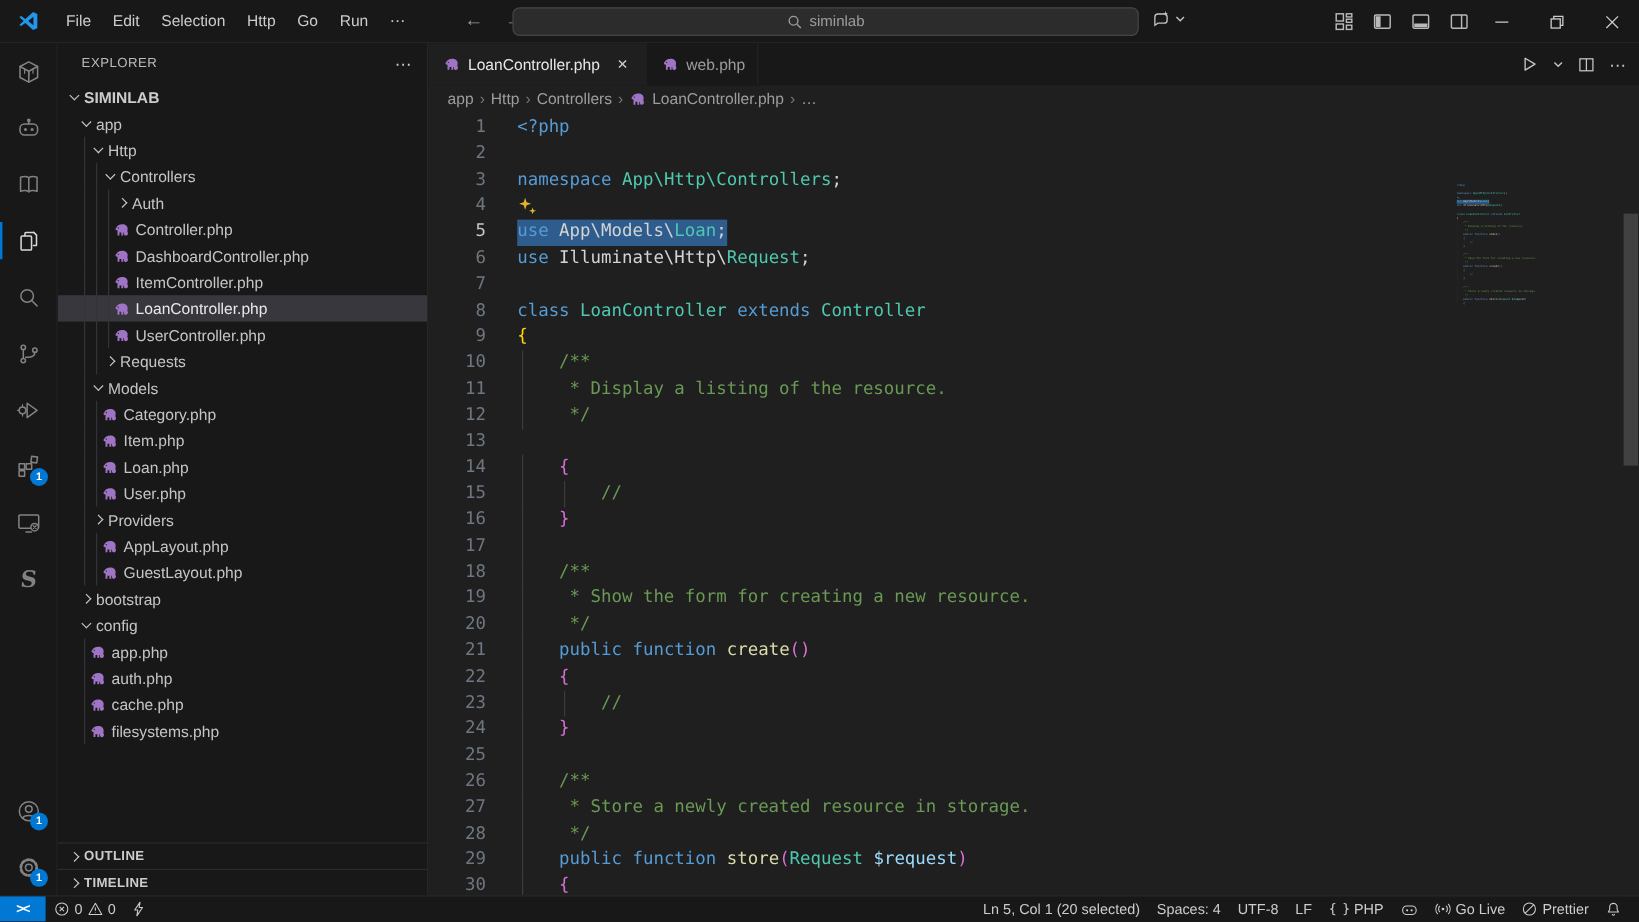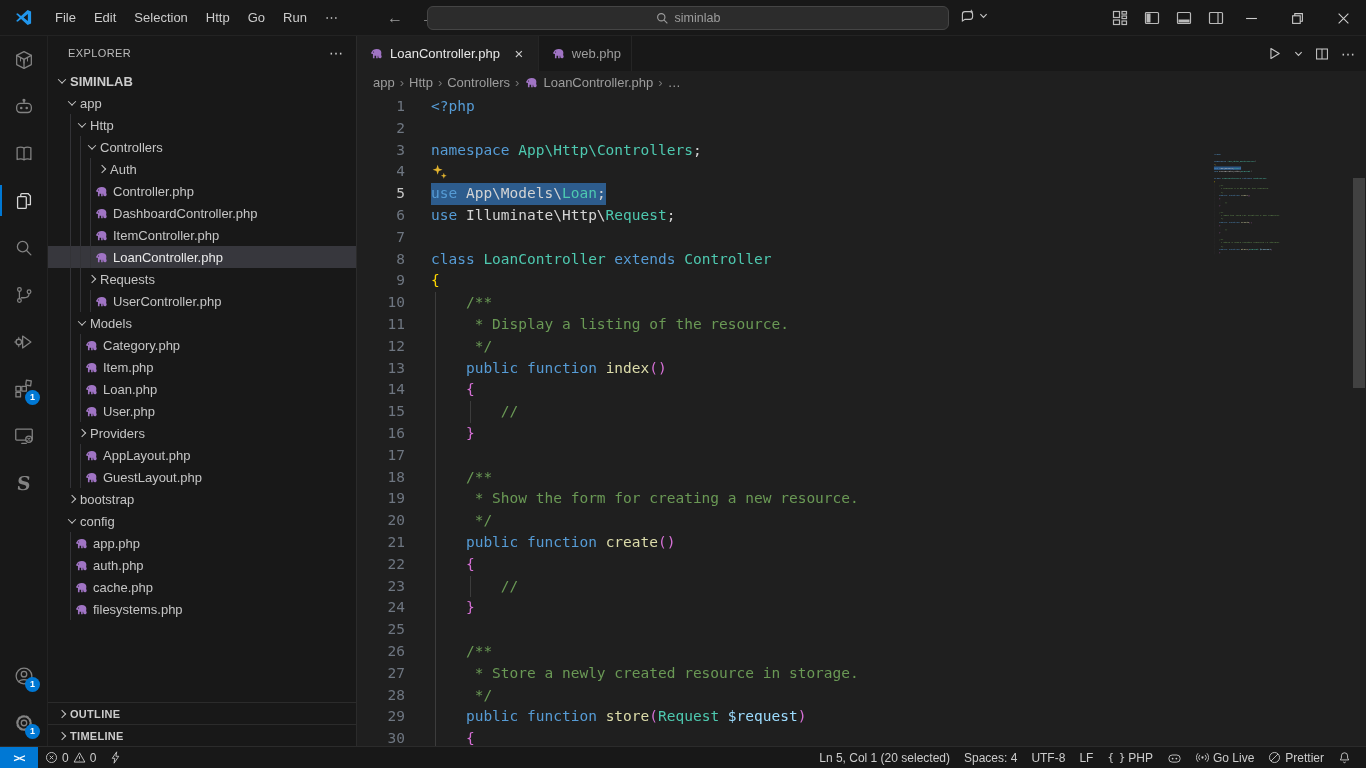--- a/index.html
+++ b/index.html
@@ -357,36 +357,36 @@
             <svg width="15" height="15" viewBox="0 0 16 16">
               <path fill="#a074c4" d="M3.1 6.1C3.8 4.2 5.6 3.1 8.3 3.1c3.1 0 4.9 1.7 4.9 4 0 .9-.25 1.5-.25 2.2 0 .7.55 1 .55 1.9 0 1-.8 1.9-1.9 1.9-1.1 0-1.75-.7-1.75-1.8v-.8H9.3v2.5H7.6v-2.5H5.9v2.5H4.2V8.4c-.9.25-1.8-.2-1.8-1.2 0-.6.3-1 .7-1.1z"></path>
               <circle cx="4.9" cy="6.3" r=".55" fill="#181818"></circle>
             </svg>
           </span>
           <span class="lbl">LoanController.php</span>
         </div>
         <div class="trow">
           <span class="tguide" style="left: 22px;"></span>
           <span class="tguide" style="left: 32px;"></span>
+          <span class="tguide" style="left: 42px;"></span>
+          <span style="width: 46px; flex: 0 0 auto;"></span>
+          <span class="ficon">
+            <svg width="15" height="15" viewBox="0 0 16 16">
+              <path fill="#a074c4" d="M3.1 6.1C3.8 4.2 5.6 3.1 8.3 3.1c3.1 0 4.9 1.7 4.9 4 0 .9-.25 1.5-.25 2.2 0 .7.55 1 .55 1.9 0 1-.8 1.9-1.9 1.9-1.1 0-1.75-.7-1.75-1.8v-.8H9.3v2.5H7.6v-2.5H5.9v2.5H4.2V8.4c-.9.25-1.8-.2-1.8-1.2 0-.6.3-1 .7-1.1z"></path>
+              <circle cx="4.9" cy="6.3" r=".55" fill="#181818"></circle>
+            </svg>
+          </span>
+          <span class="lbl">UserController.php</span>
+        </div>
+        <div class="trow">
+          <span class="tguide" style="left: 22px;"></span>
+          <span class="tguide" style="left: 32px;"></span>
           <span style="width: 36px; flex: 0 0 auto;"></span>
           <span class="chev right"></span>
           <span class="lbl">Requests</span>
-        </div>
-        <div class="trow">
-          <span class="tguide" style="left: 22px;"></span>
-          <span class="tguide" style="left: 32px;"></span>
-          <span class="tguide" style="left: 42px;"></span>
-          <span style="width: 46px; flex: 0 0 auto;"></span>
-          <span class="ficon">
-            <svg width="15" height="15" viewBox="0 0 16 16">
-              <path fill="#a074c4" d="M3.1 6.1C3.8 4.2 5.6 3.1 8.3 3.1c3.1 0 4.9 1.7 4.9 4 0 .9-.25 1.5-.25 2.2 0 .7.55 1 .55 1.9 0 1-.8 1.9-1.9 1.9-1.1 0-1.75-.7-1.75-1.8v-.8H9.3v2.5H7.6v-2.5H5.9v2.5H4.2V8.4c-.9.25-1.8-.2-1.8-1.2 0-.6.3-1 .7-1.1z"></path>
-              <circle cx="4.9" cy="6.3" r=".55" fill="#181818"></circle>
-            </svg>
-          </span>
-          <span class="lbl">UserController.php</span>
         </div>
         <div class="trow">
           <span class="tguide" style="left: 22px;"></span>
           <span style="width: 26px; flex: 0 0 auto;"></span>
           <span class="chev down"></span>
           <span class="lbl">Models</span>
         </div>
         <div class="trow">
           <span class="tguide" style="left: 22px;"></span>
           <span class="tguide" style="left: 32px;"></span>
@@ -650,21 +650,20 @@
           <div class="cl">
             <span class="ln">11</span>
             <span class="lc"><span class="ig" style="left: calc(0ch + 4px);"></span><span class="tok tk-cm">     * Display a listing of the resource.</span></span>
           </div>
           <div class="cl">
             <span class="ln">12</span>
             <span class="lc"><span class="ig" style="left: calc(0ch + 4px);"></span><span class="tok tk-cm">     */</span></span>
           </div>
           <div class="cl">
             <span class="ln">13</span>
-            <span class="lc"><span class="ig" style="left: calc(0ch + 4px);"></span><span class="tok tk-pl">    </span><span class="tok tk-kw">public</span><span class="tok tk-pl"> </span><span class="tok tk-kw">function</span><span class="tok tk-pl"> </span><span class="tok tk-fn">index</span><span class="tok tk-b2">()</span></span>
           </div>
           <div class="cl">
             <span class="ln">14</span>
             <span class="lc"><span class="ig" style="left: calc(0ch + 4px);"></span><span class="tok tk-pl">    </span><span class="tok tk-b2">{</span></span>
           </div>
           <div class="cl">
             <span class="ln">15</span>
             <span class="lc"><span class="ig" style="left: calc(0ch + 4px);"></span><span class="ig" style="left: calc(4ch + 4px);"></span><span class="tok tk-cm">        //</span></span>
           </div>
           <div class="cl">

